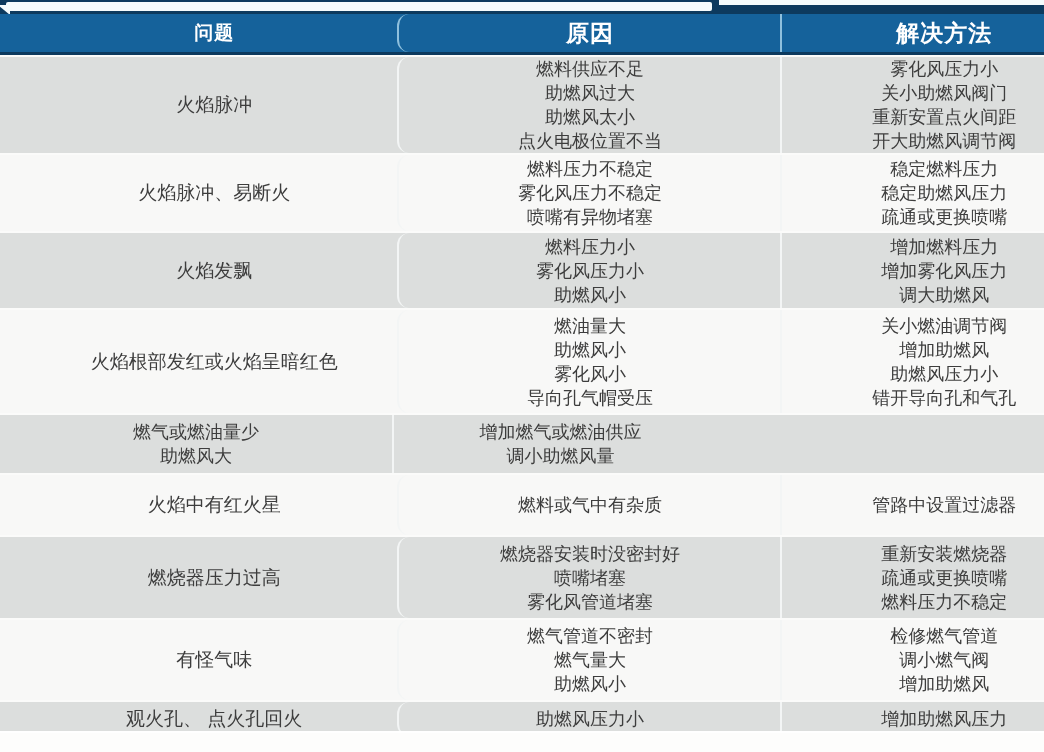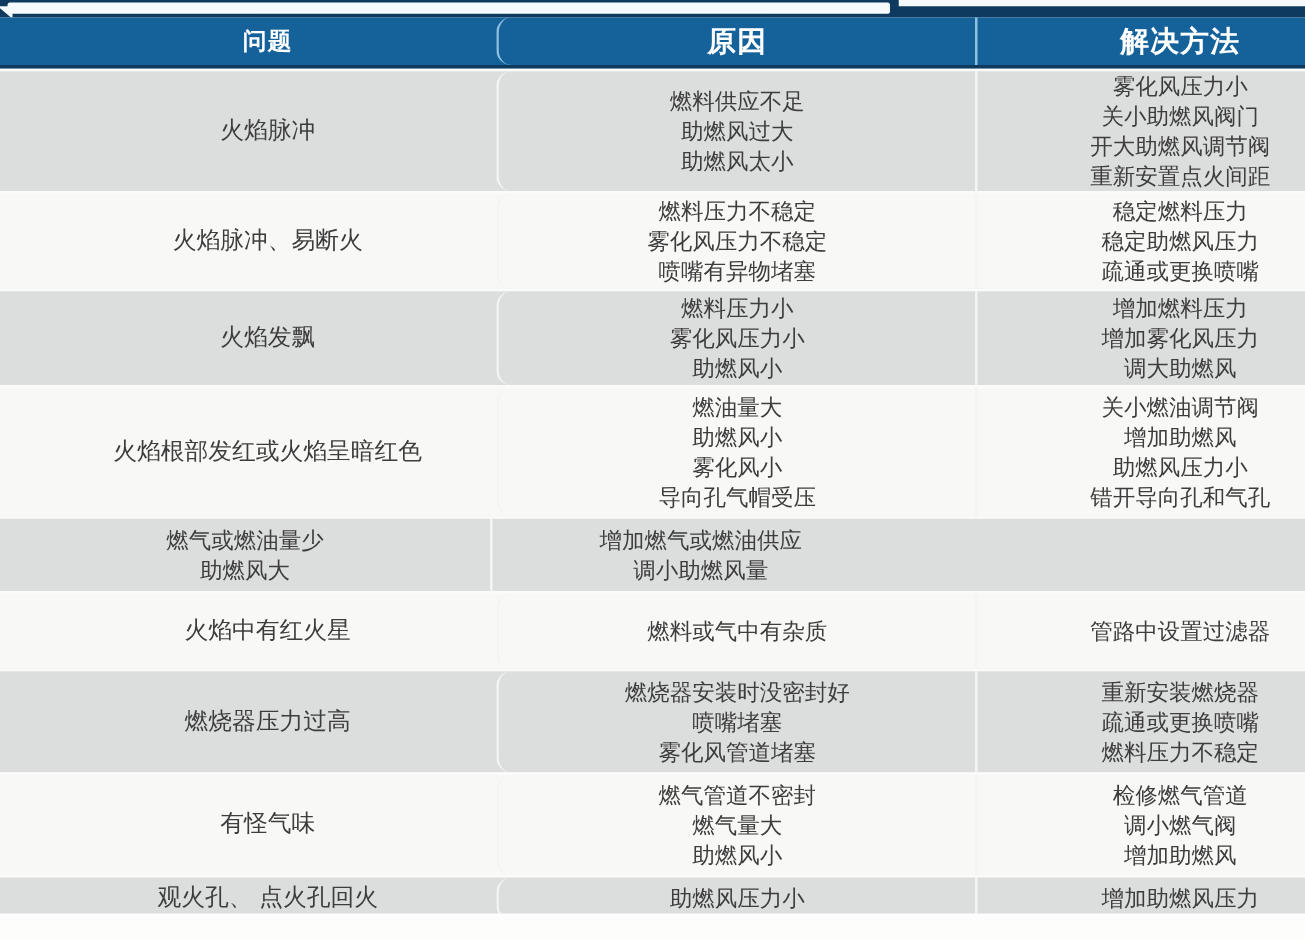--- a/index.html
+++ b/index.html
@@ -124,26 +124,27 @@
     </div>
 
     <div class="row gray" style="min-height:96px">
       <div class="cell col-problem">
           <span class="line">火焰脉冲</span>
         </div>
       <div class="cell col-cause">
         <span class="line">燃料供应不足</span>
         <span class="line">助燃风过大</span>
         <span class="line">助燃风太小</span>
+        <span class="line">点火电极位置不当</span>
       </div>
       <div class="cell col-solution">
         <span class="line">雾化风压力小</span>
         <span class="line">关小助燃风阀门</span>
+        <span class="line">重新安置点火间距</span>
         <span class="line">开大助燃风调节阀</span>
-        <span class="line">重新安置点火间距</span>
       </div>
     </div>
 
     <div class="row white" style="min-height:76px">
       <div class="cell col-problem">
           <span class="line">火焰脉冲、易断火</span>
         </div>
       <div class="cell col-cause">
         <span class="line">燃料压力不稳定</span>
         <span class="line">雾化风压力不稳定</span>

